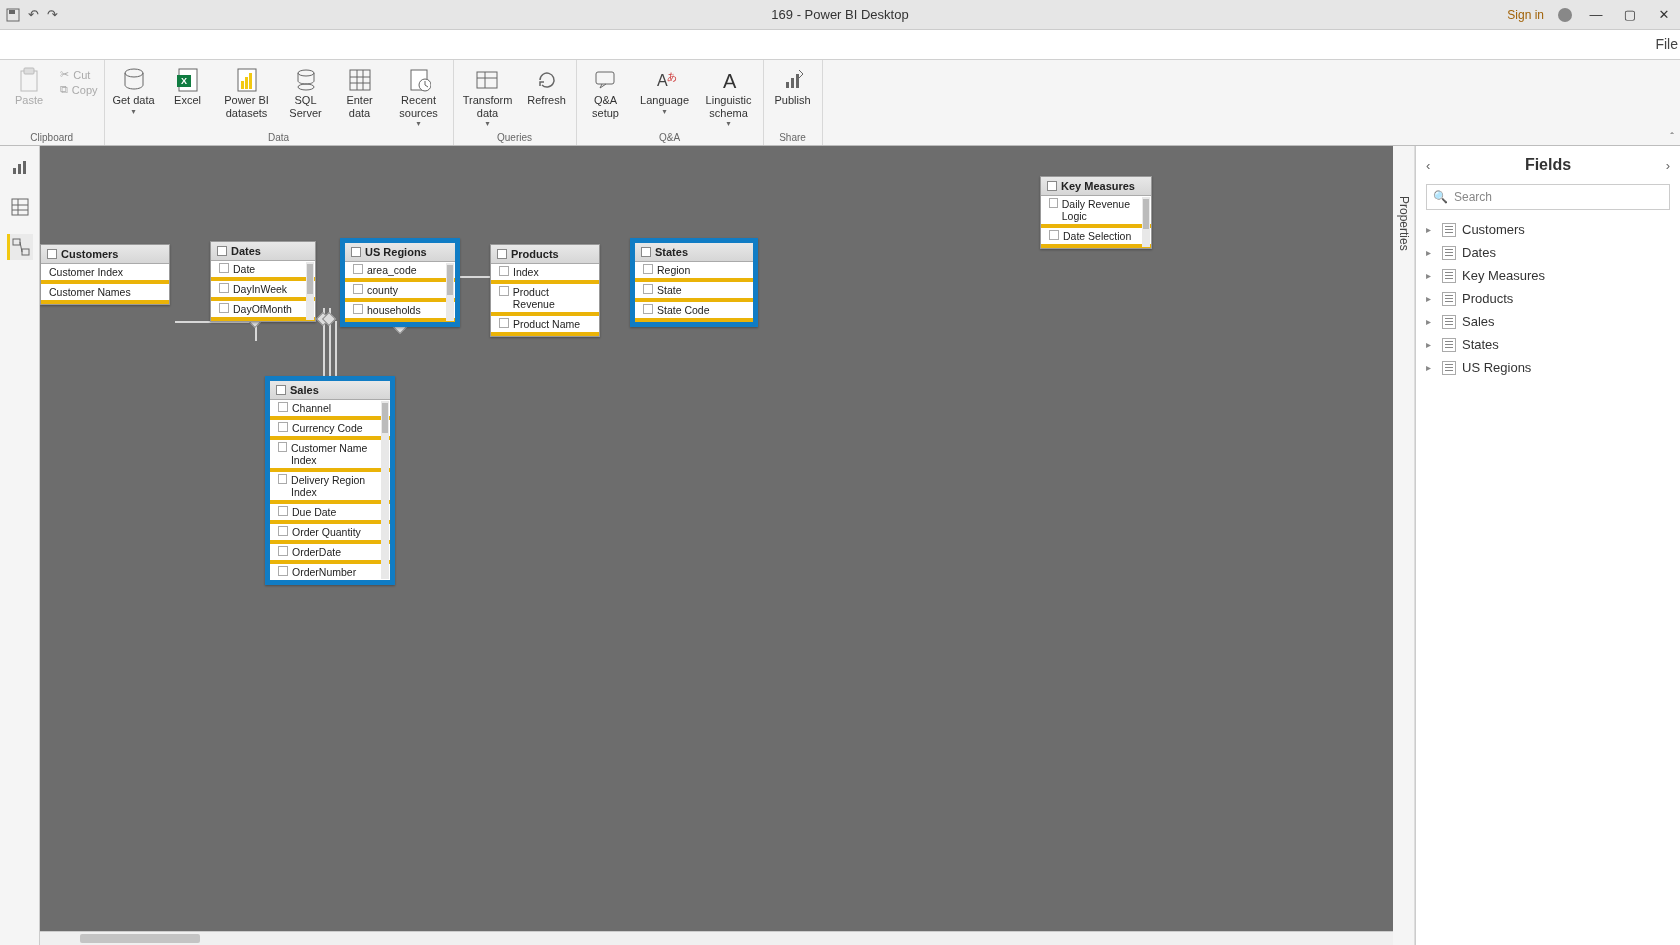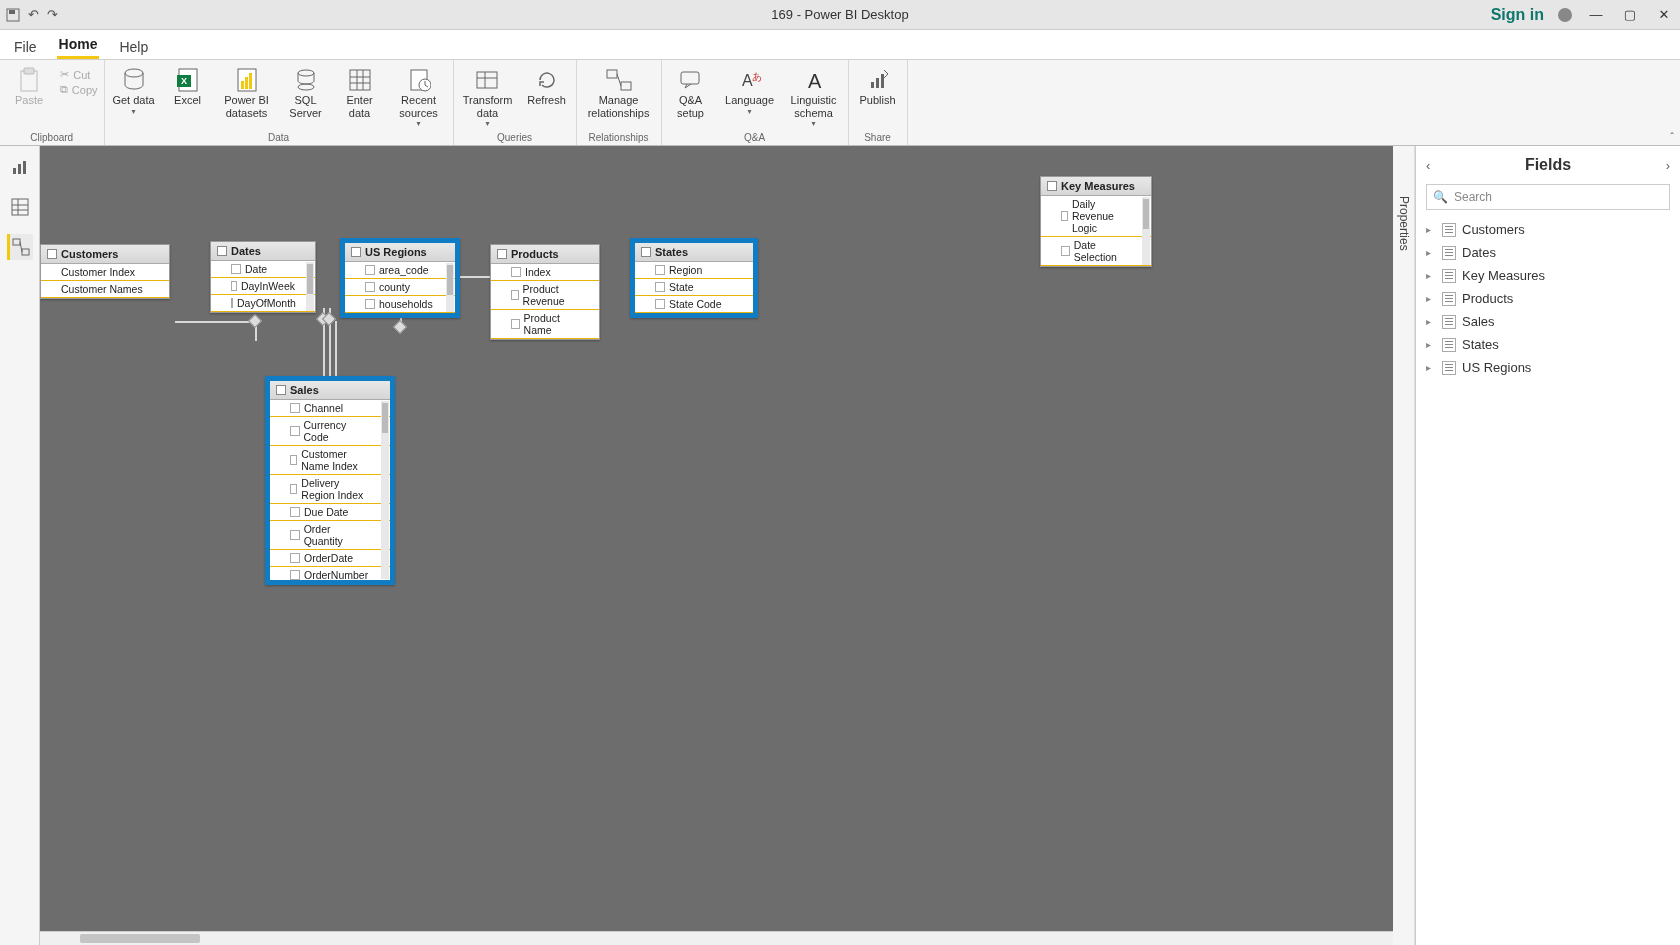--- a/index.html
+++ b/index.html
@@ -4,26 +4,26 @@
 <style>
 * { box-sizing: border-box; margin: 0; padding: 0; font-family: "Segoe UI", Tahoma, sans-serif; }
 html, body { width: 1680px; height: 945px; overflow: hidden; background: #fff; }
 
 
 .titlebar { height: 30px; background: #e6e6e6; display: flex; align-items: center; padding: 0 6px; border-bottom: 1px solid #ccc; position: relative; }
 .titlebar .qat { display: flex; gap: 8px; align-items: center; }
 .titlebar .qat span { color: #555; font-size: 13px; }
 .titlebar .title { position: absolute; left: 50%; transform: translateX(-50%); font-size: 13px; color: #333; }
 .titlebar .right { margin-left: auto; display: flex; gap: 14px; align-items: center; }
-.titlebar .right .signin { font-size: 16px; color: #0f766e; font-weight: bold; }
+.titlebar .right .signin { font-size: 12px; color: #a16207; }
 .titlebar .right .avatar { width: 14px; height: 14px; border-radius: 50%; background: #888; display: inline-block; }
 .titlebar .right .winbtn { font-size: 13px; color: #333; width: 20px; text-align: center; }
 
 
-.tabrow { height: 30px; display: flex; align-items: flex-end; padding-left: 12px; border-bottom: 1px solid #d0d0d0; gap: 18px; }
+.tabrow { height: 30px; display: flex; align-items: flex-end; padding-left: 24px; border-bottom: 1px solid #d0d0d0; gap: 18px; flex-direction: column; }
 .tabrow .tab { font-size: 14px; color: #444; padding: 6px 2px 4px; }
 .tabrow .tab.active { font-weight: 600; border-bottom: 3px solid #f2c811; color: #222; }
 
 
 .ribbon { height: 86px; display: flex; border-bottom: 1px solid #bdbdbd; background: #f5f5f5; position: relative; }
 .ribgroup { display: flex; flex-direction: column; border-right: 1px solid #d8d8d8; padding: 2px 6px 0; }
 .ribgroup .btns { flex: 1; display: flex; align-items: flex-start; gap: 8px; }
 .ribgroup .label { font-size: 10px; color: #666; text-align: center; padding: 2px 0; }
 .ribbtn { display: flex; flex-direction: column; align-items: center; justify-content: flex-start; width: 46px; font-size: 11px; color: #333; text-align: center; padding-top: 4px; line-height: 1.15; }
 .ribbtn.wide { width: 56px; }
@@ -43,21 +43,21 @@
 .canvas { position: absolute; inset: 0 0 14px 0; background: #6d6d6d; }
 .hscroll { position: absolute; left: 0; right: 0; bottom: 0; height: 14px; background: #f0f0f0; border-top: 1px solid #ccc; }
 .hscroll::after { content: ""; position: absolute; left: 40px; top: 2px; width: 120px; height: 9px; background: #c4c4c4; border-radius: 2px; }
 
 
 .dtable { position: absolute; background: #f1f1f1; border: 1px solid #999; font-size: 11px; color: #222; box-shadow: 0 1px 2px rgba(0,0,0,0.3); }
 .dtable.sel { border: 5px solid #107cc4; }
 .dtable .thead { background: linear-gradient(#e8e8e8,#d6d6d6); padding: 3px 6px; font-weight: 600; border-bottom: 1px solid #aaa; display: flex; align-items: center; gap: 4px; font-size: 11px; }
 .dtable .thead .ticon { width: 10px; height: 10px; border: 1px solid #888; background: #fff; }
 .dtable .tbody { background: #fff; max-height: 180px; overflow: hidden; }
-.dtable .trow { padding: 2px 20px; border-bottom: 1px solid #eab308; display: flex; align-items: center; gap: 4px; font-size: 10.5px; }
+.dtable .trow { padding: 2px 8px; border-bottom: 4px solid #eab308; display: flex; gap: 4px; font-size: 10.5px; }
 .dtable .trow .cicon { width: 10px; height: 10px; border: 1px solid #aaa; }
 .dtable .vscroll { position: absolute; right: 1px; top: 20px; bottom: 1px; width: 8px; background: #e8e8e8; }
 .dtable .vscroll::after { content: ""; position: absolute; left: 1px; right: 1px; top: 2px; height: 30px; background: #bbb; }
 
 .relline { position: absolute; background: #d8d8d8; }
 .relnode { position: absolute; width: 10px; height: 10px; background: #dcdcdc; border: 1px solid #888; transform: rotate(45deg); }
 
 
 .rightpanel { width: 265px; background: #fff; border-left: 1px solid #ccc; display: flex; }
 .proptab { width: 22px; background: #f5f5f5; border-right: 1px solid #ddd; display: flex; align-items: flex-start; justify-content: center; padding-top: 50px; }
@@ -223,35 +223,20 @@
               <path d="M5 12a7 7 0 1 1 2 5" fill="none" stroke="#666" stroke-width="1.5"></path>
               <path d="M5 18v-4h4" fill="none" stroke="#666" stroke-width="1.5"></path>
             </svg>
           </span>
           <span>Refresh</span>
         </div>
     </div>
     <div class="label">Queries</div>
   </div>
 
-  <div class="ribgroup">
-    <div class="btns">
-      <div class="ribbtn" style="width:72px">
-          <span class="icon">
-            <svg width="28" height="24">
-              <rect x="2" y="2" width="10" height="8" fill="none" stroke="#666"></rect>
-              <rect x="16" y="14" width="10" height="8" fill="none" stroke="#666"></rect>
-              <line x1="12" y1="6" x2="16" y2="18" stroke="#666"></line>
-            </svg>
-          </span>
-          <span>Manage relationships</span>
-        </div>
-    </div>
-    <div class="label">Relationships</div>
-  </div>
 
 
   <div class="ribgroup">
     <div class="btns">
       <div class="ribbtn">
           <span class="icon">
             <svg width="24" height="24">
               <rect x="2" y="4" width="18" height="12" rx="2" fill="none" stroke="#666"></rect>
               <path d="M8 16l-2 4 6-4" fill="none" stroke="#666"></path>
             </svg>

